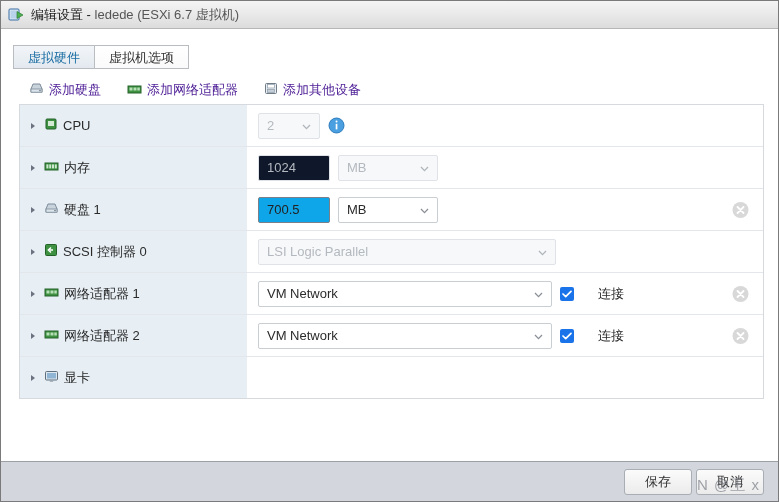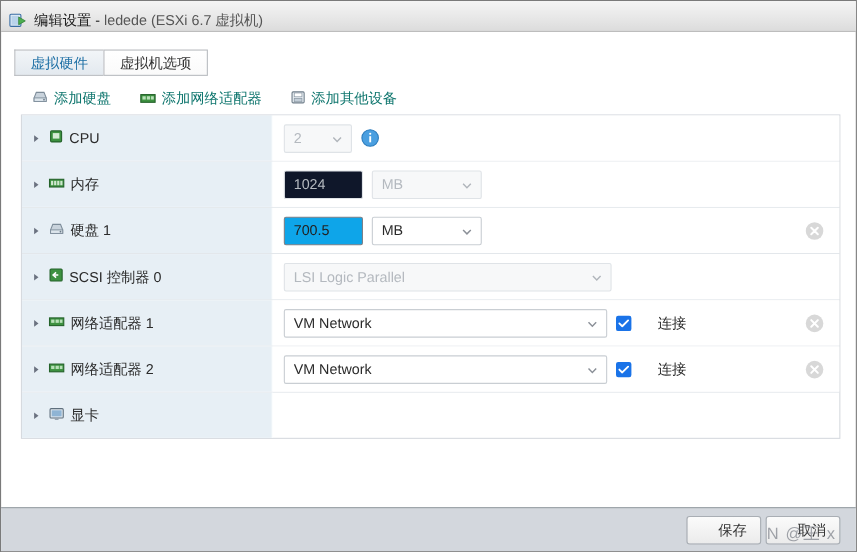--- a/index.html
+++ b/index.html
@@ -11,21 +11,21 @@
     -webkit-font-smoothing:antialiased;
   }
   .window{position:relative;width:779px;height:502px;box-sizing:border-box;
           border:1px solid #7a7a7a;background:#fff;}
 
   
   .titlebar{
     height:28px;box-sizing:border-box;
     background:linear-gradient(to bottom,#f4f4f4 0%,#e9e9e9 50%,#dcdcdc 100%);
     border-bottom:1px solid #b6b6b6;
-    display:flex;align-items:flex-end;padding:0 6px;
+    display:flex;align-items:center;padding:0 6px;
   }
   .titlebar .tb-icon{width:18px;height:18px;margin-right:6px;flex:none;}
   .titlebar .tb-text{font-size:13px;color:#1a1a1a;white-space:nowrap;}
   .titlebar .tb-text .vmname{color:#555;font-weight:normal;}
 
   
   .tabstrip{position:absolute;left:12px;top:44px;display:flex;}
   .tab{
     height:24px;line-height:24px;padding:0 14px;box-sizing:border-box;
     border:1px solid #b9bcc0;font-size:13px;cursor:default;
@@ -35,21 +35,21 @@
     color:#1c6ea4;border-right:none;
   }
   .tab.inactive{
     background:linear-gradient(to bottom,#ffffff,#fafafa);
     color:#333;
   }
 
   
   .toolbar{position:absolute;left:28px;top:80px;display:flex;align-items:center;gap:26px;}
   .tb-action{display:flex;align-items:center;gap:5px;cursor:default;}
-  .tb-action .lbl{font-size:13px;color:#0f766e;white-space:nowrap;}
+  .tb-action .lbl{font-size:13px;color:#4c1d95;white-space:nowrap;}
   .ic{flex:none;display:block;}
 
   
   .devtable{
     position:absolute;left:18px;top:103px;width:745px;
     border:1px solid #d6dadf;box-sizing:border-box;background:#fff;
   }
   .devrow{display:flex;align-items:stretch;min-height:41px;border-bottom:1px solid #e3e7eb;}
   .devrow:last-child{border-bottom:none;}
   .devname{
@@ -106,21 +106,21 @@
   .footer{
     position:absolute;left:0;right:0;bottom:0;height:40px;
     background:#d3d7dd;border-top:1px solid #9aa0a6;
     display:flex;align-items:center;justify-content:flex-end;
     padding-right:14px;gap:4px;box-sizing:border-box;
   }
   .btn{
     min-width:68px;height:26px;box-sizing:border-box;
     border:1px solid #a9aeb4;border-radius:3px;
     background:linear-gradient(to bottom,#fbfbfb,#ebebeb);
-    font-size:13px;color:#333;display:flex;align-items:center;justify-content:flex-end;
+    font-size:13px;color:#333;display:flex;align-items:center;justify-content:center;
     cursor:pointer;padding:0 12px;
   }
   
   .watermark{
     position:absolute;right:18px;bottom:6px;
     font-size:15px;color:rgba(90,95,105,.55);
     white-space:nowrap;pointer-events:none;letter-spacing:1px;
   }
 </style>
 </head>

